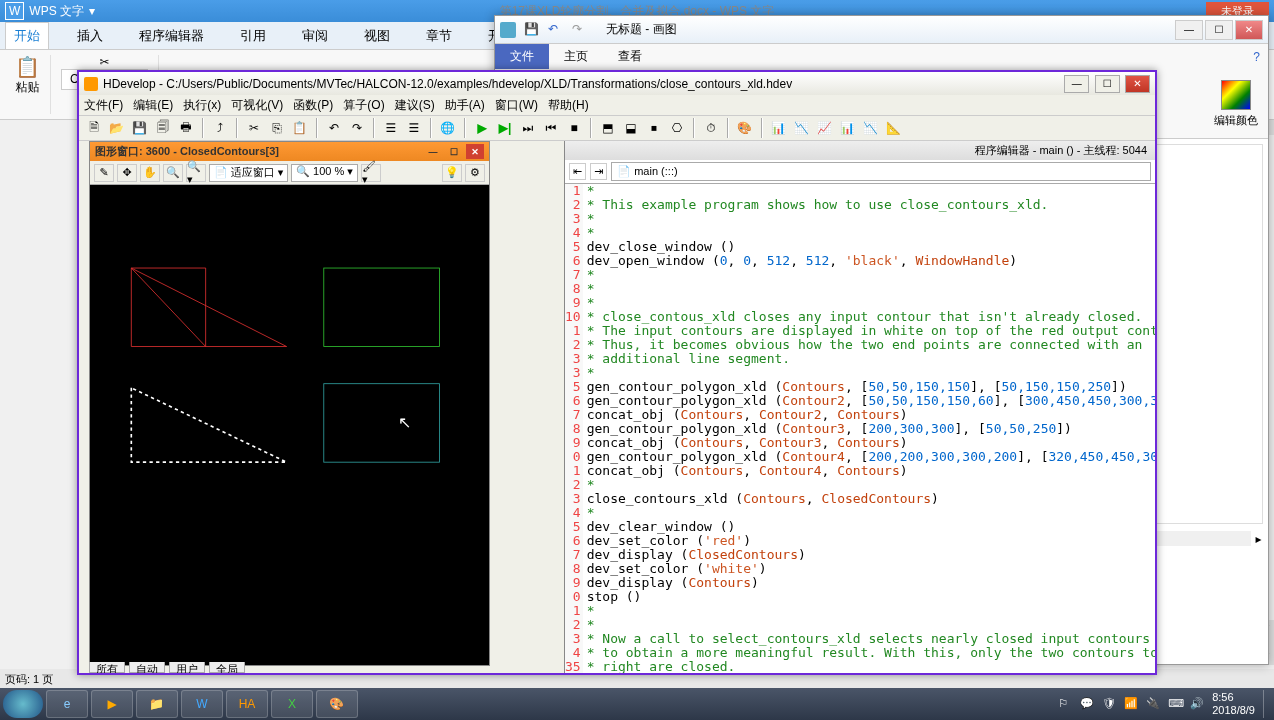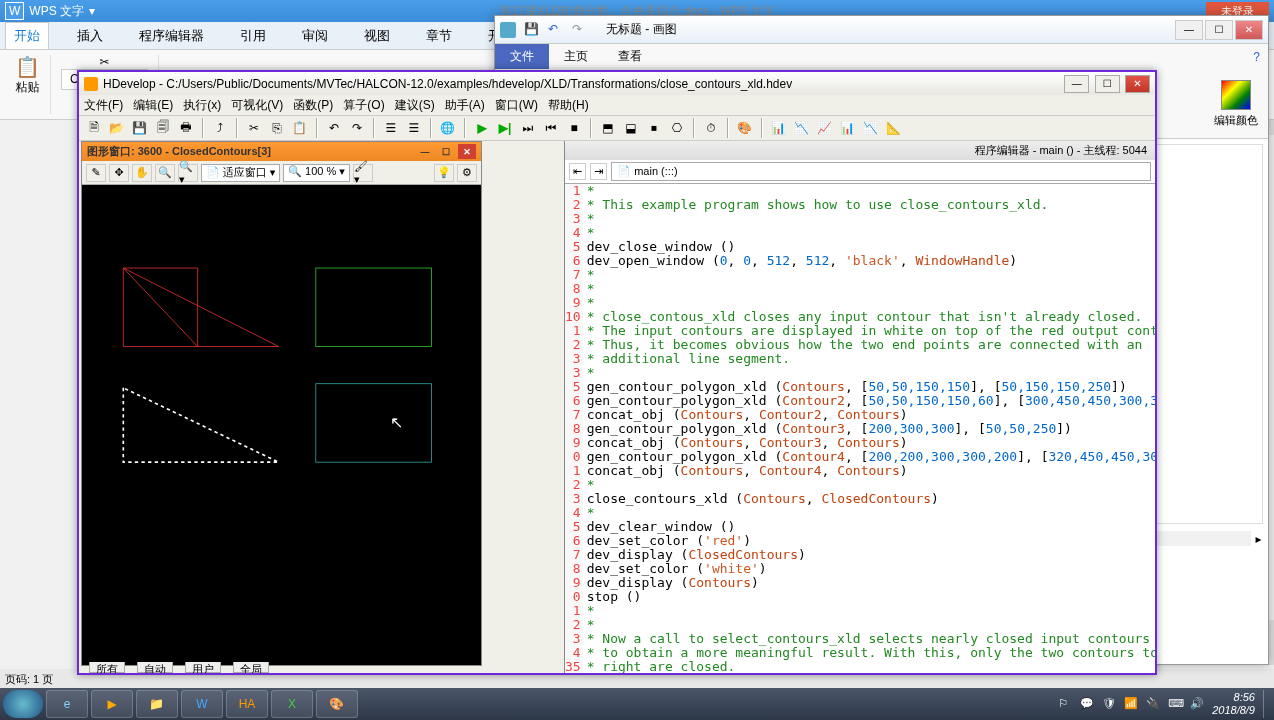--- a/index.html
+++ b/index.html
@@ -47,21 +47,21 @@
 .hdev-title .hbtn { width: 25px; height: 18px; background: #f0f0e8; border: 1px solid #aaa; display: inline-flex; align-items: center; justify-content: center; margin-left: 2px; font-size: 10px; }
 .hdev-title .hbtn.close { background: linear-gradient(#e05545,#c03525); color: white; }
 .hdev-menu { height: 20px; display: flex; align-items: center; padding: 0 5px; gap: 10px; font-size: 12px; background: #f0f0e8; }
 .hdev-menu span { cursor: default; }
 .hdev-toolbar { height: 26px; display: flex; align-items: center; padding: 0 5px; gap: 3px; border-top: 1px solid #ccc; border-bottom: 1px solid #ccc; background: #f0f0e8; }
 .hdev-toolbar .tbtn { width: 20px; height: 20px; border: 1px solid transparent; display: inline-flex; align-items: center; justify-content: center; font-size: 12px; }
 .hdev-toolbar .sep { width: 2px; height: 20px; border-left: 1px solid #aaa; border-right: 1px solid #fff; margin: 0 3px; }
 .hdev-toolbar .tbtn.green { color: #0a0; font-weight: bold; }
 
 
-.gfx { position: absolute; left: 2px; top: 69px; width: 401px; height: 525px; border: 1px solid #888; background: #f0f0e8; }
+.gfx { position: absolute; left: 10px; top: 69px; width: 401px; height: 525px; border: 1px solid #888; background: #f0f0e8; }
 .gfx-title { height: 19px; background: linear-gradient(#ff9933,#ee8822); display: flex; align-items: center; justify-content: space-between; padding: 0 5px; color: #333; font-weight: bold; font-size: 11px; }
 .gfx-title .wbtns span { display:inline-flex; width: 18px; height: 15px; align-items:center; justify-content:center; font-size: 9px; }
 .gfx-title .wbtns .xclose { background: #d04030; color: white; }
 .gfx-tools { height: 24px; display: flex; align-items: center; padding: 0 4px; gap: 3px; border-bottom: 1px solid #aaa; font-size: 11px; }
 .gfx-tools .gbtn { width: 20px; height: 18px; border: 1px solid #ccc; display:inline-flex; align-items:center; justify-content:center; }
 .gfx-tools select, .gfx-tools .combo { height: 18px; font-size: 11px; border: 1px solid #aaa; background: white; padding: 0 4px; }
 .gfx-canvas { background: black; width: 100%; height: calc(100% - 43px); position: relative; }
 
 
 .prog { position: absolute; left: 485px; top: 69px; right: 0; bottom: 0; background: white; border-left: 1px solid #888; }
@@ -71,30 +71,30 @@
 .prog-code { font-family: Consolas, monospace; font-size: 13px; line-height: 14px; height: calc(100% - 43px); overflow: hidden; display:flex; }
 .prog-gutter { width: 18px; text-align: right; color: #ef4444; background: #f8f8f8; padding-right: 2px; }
 .prog-lines { flex: 1; padding-left: 4px; white-space: pre; }
 .code-comment { color: #228822; }
 .code-kw { color: #000; }
 .code-str { color: #cc5522; }
 .code-num { color: #0066cc; }
 .code-ident { color: #c2410c; }
 
 
-.hdev-bottom { position: absolute; bottom: 0; left: 0; height: 11px; display: flex; gap: 12px; padding: 0 10px; font-size: 11px; overflow: hidden;}
+.hdev-bottom { position: absolute; bottom: 0; left: 0; height: 11px; display: flex; gap: 4px; padding: 0 10px; font-size: 11px; overflow: hidden;}
 .hdev-bottom .btab { border: 1px solid #aaa; border-top: none; padding: 0 6px; background:#eee; }
 
 
 .taskbar { position: absolute; bottom: 0; left: 0; right: 0; height: 32px; background: linear-gradient(#4a5568,#2d3748); display: flex; align-items: center; justify-content: space-between; padding: 0 3px; }
 .taskbar .left { display: flex; align-items: center; gap: 3px; }
 .taskbar .start { width: 40px; height: 28px; background: radial-gradient(circle, #6bc, #258); border-radius: 20px; }
 .taskbar .titem { width: 42px; height: 28px; background: rgba(255,255,255,0.1); border: 1px solid rgba(255,255,255,0.2); border-radius: 3px; display:flex; align-items:center; justify-content:center; }
 .taskbar .right { display: flex; align-items: center; gap: 8px; color: white; font-size: 11px; }
-.taskbar .clock { text-align: right; line-height: 13px; font-style: italic; }
+.taskbar .clock { text-align: left; line-height: 13px; }
 .tray-icon { width: 14px; height: 14px; }
 
 
 .cursor-arrow { position: absolute; width: 12px; height: 18px; color: white; font-size: 16px; }
 </style>
 </head>
 <body>
 
 <div class="wps-titlebar">
   <div class="left">

